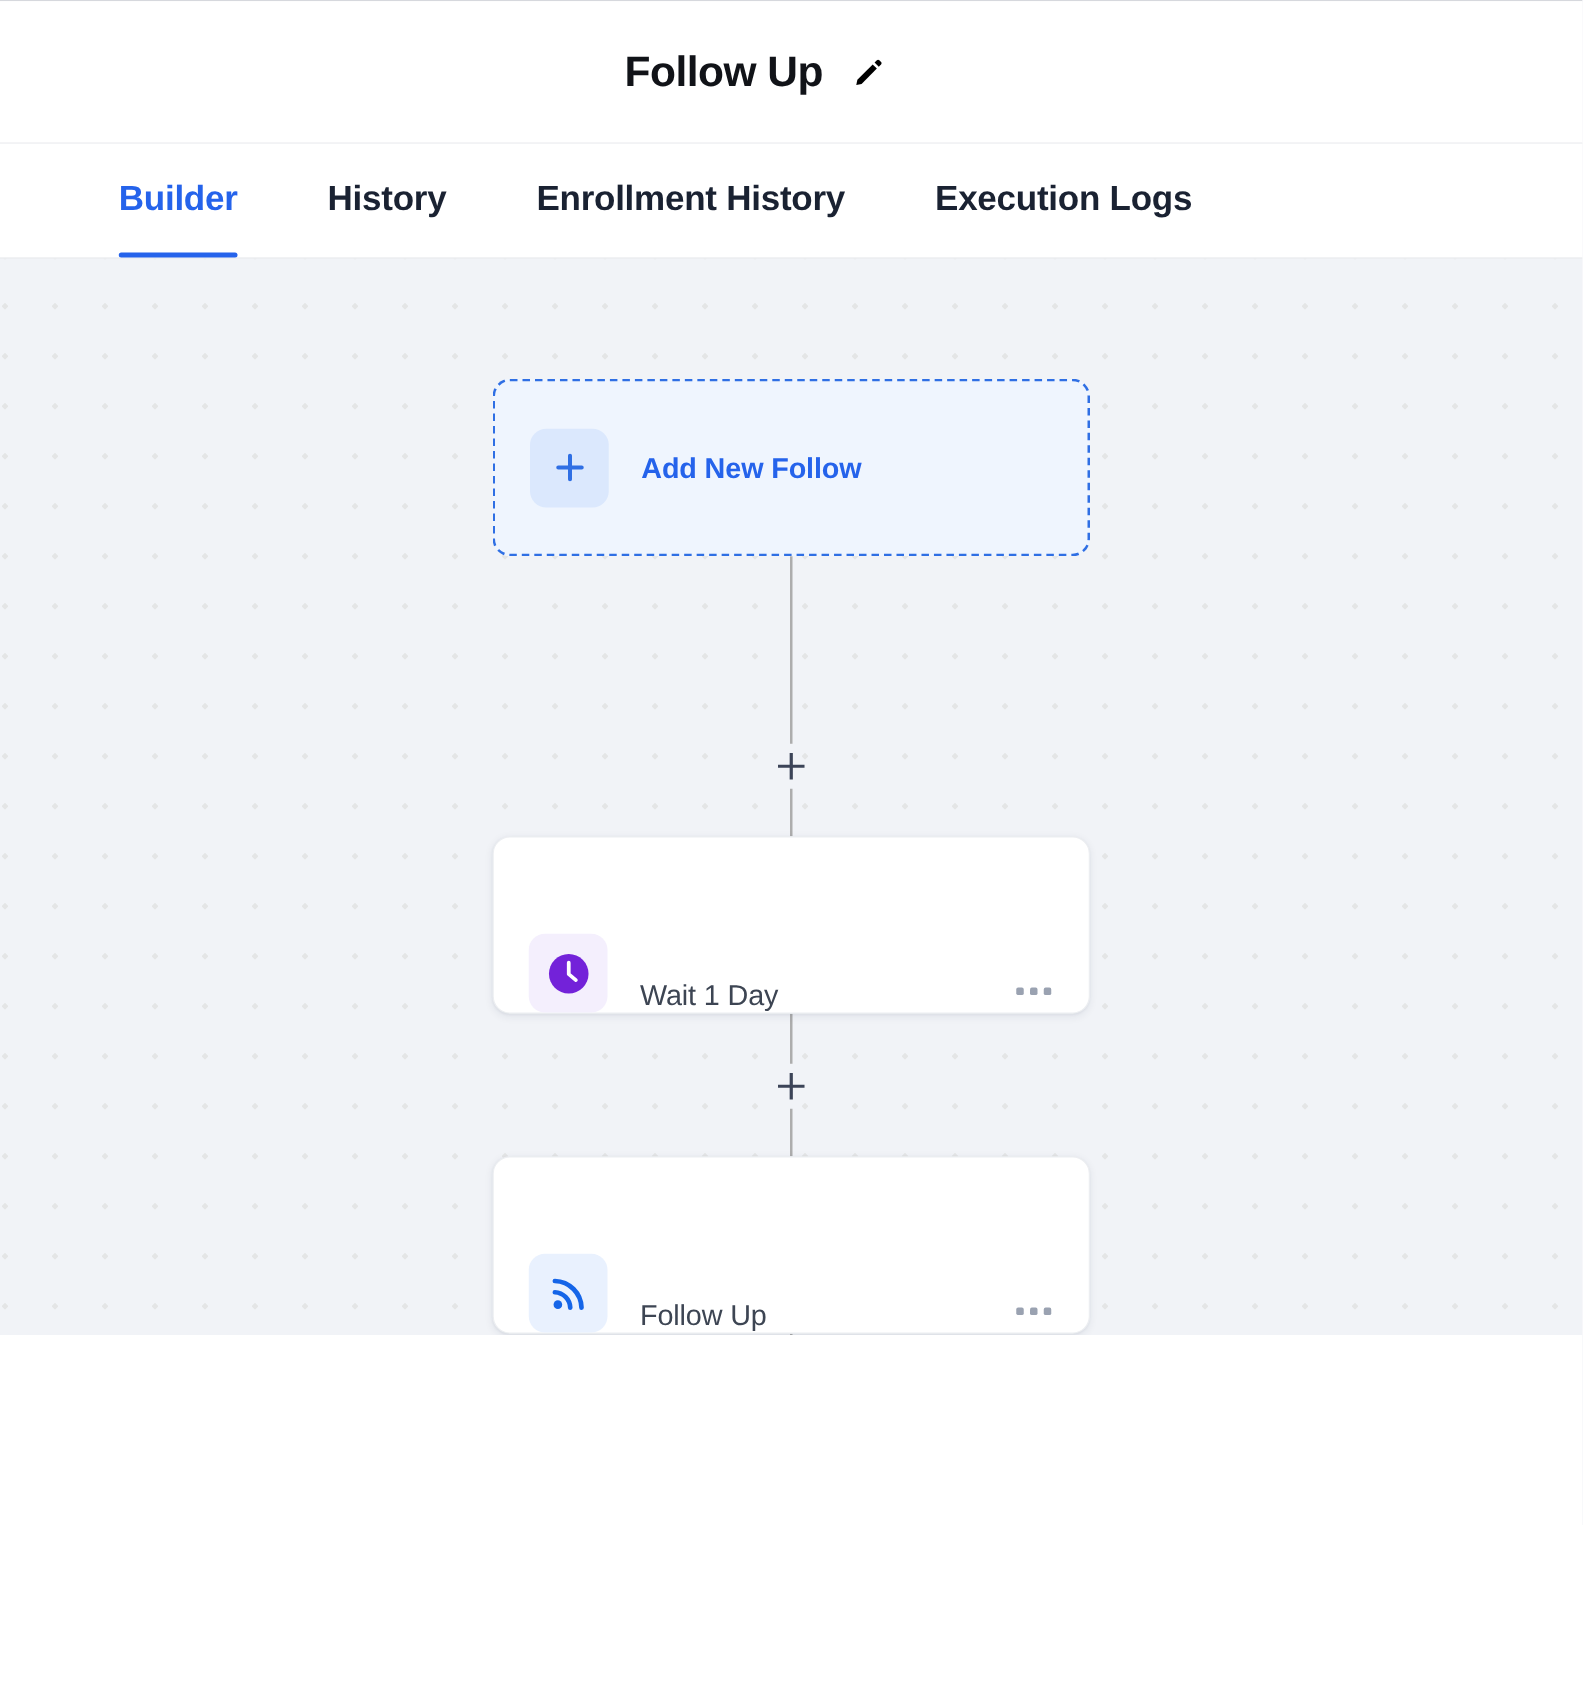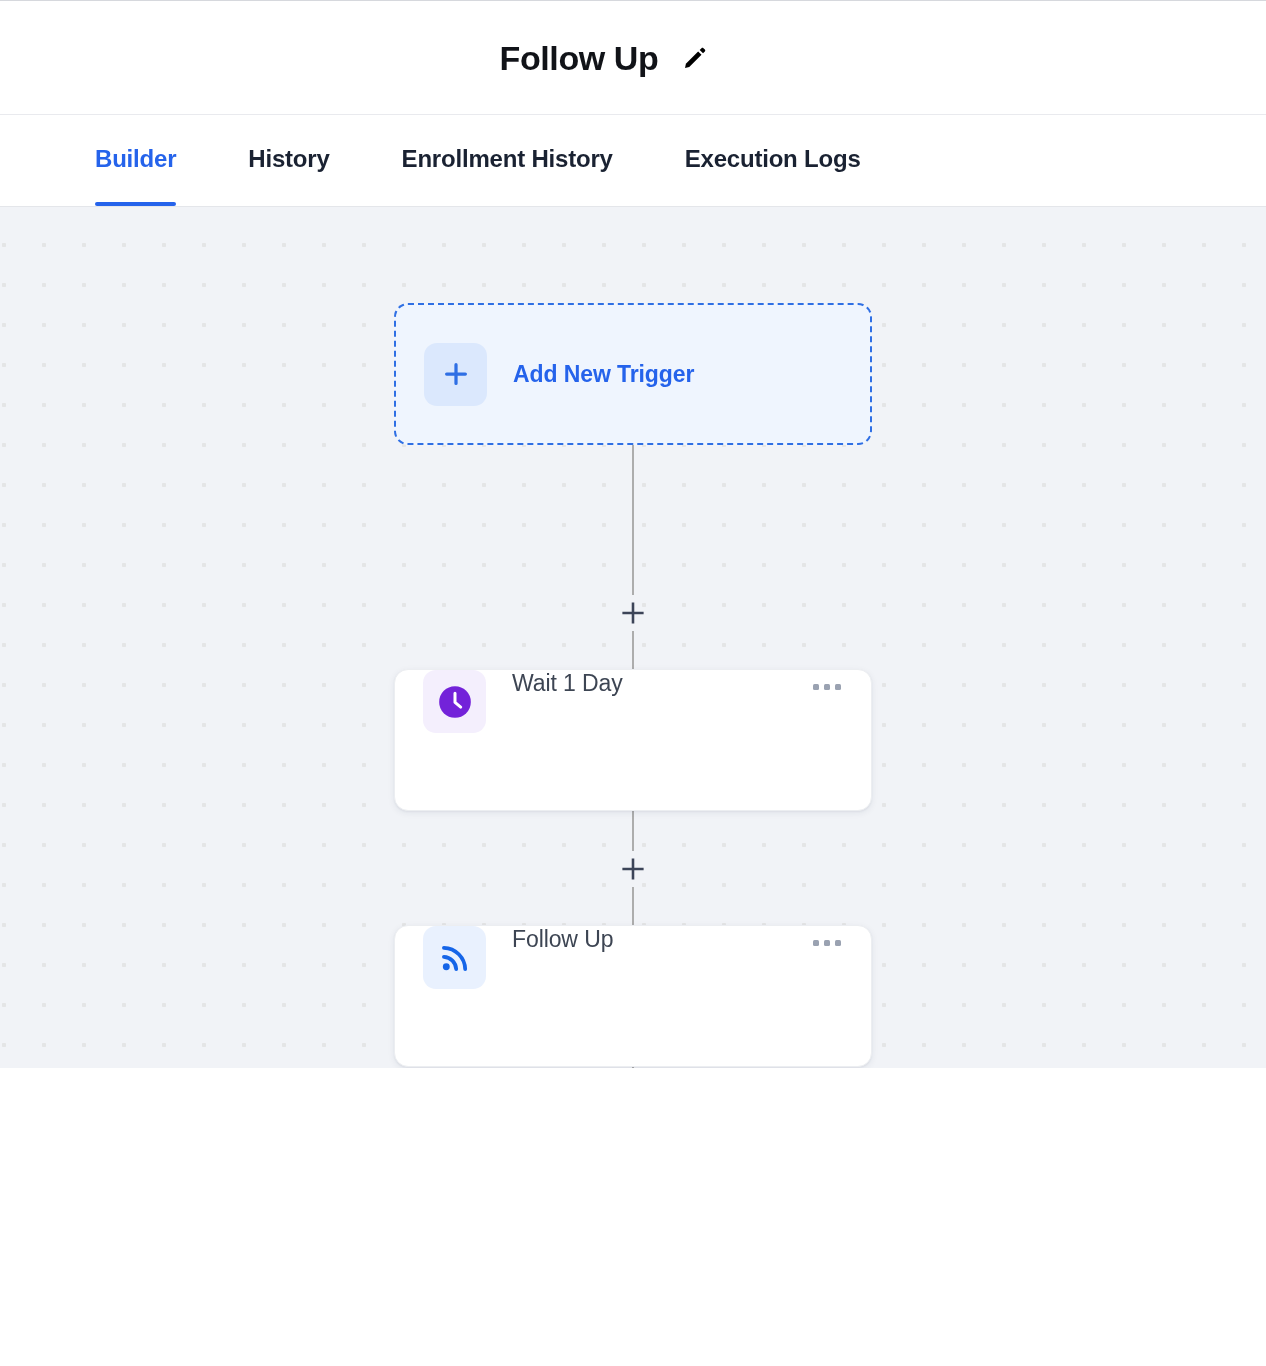--- a/index.html
+++ b/index.html
@@ -72,21 +72,21 @@
     border-bottom: 1px solid #e4e6ea;
     display: flex;
     align-items: stretch;
     padding-left: 95px;
   }
 
   .tab {
     position: relative;
     display: flex;
     align-items: center;
-    font-size: 24px;
+    font-size: 28px;
     font-weight: 600;
     color: #1a2232;
     cursor: pointer;
     background: none;
     border: none;
     padding: 0;
     margin-right: 72px;
     letter-spacing: -0.2px;
     font-family: inherit;
     padding-bottom: 4px;
@@ -182,21 +182,21 @@
 
   
   .node-card {
     width: 478px;
     height: 142px;
     background: #ffffff;
     border: 1px solid #eceef1;
     border-radius: 14px;
     box-shadow: 0 2px 7px rgba(24,39,75,0.07), 0 1px 2px rgba(24,39,75,0.05);
     display: flex;
-    align-items: flex-start;
+    align-items: flex-end;
     padding: 0 28px;
     cursor: pointer;
     position: relative;
     z-index: 2;
   }
 
   .node-icon-box {
     width: 63px;
     height: 63px;
     border-radius: 13px;
@@ -277,21 +277,21 @@
 
   <div class="canvas">
     <div class="flow">
 
       <div class="trigger-card">
         <span class="trigger-icon-box">
           <svg width="30" height="30" viewBox="0 0 24 24">
             <path d="M12 4.5 V19.5 M4.5 12 H19.5" stroke="#2f6fe4" stroke-width="2.6" stroke-linecap="round"></path>
           </svg>
         </span>
-        <span class="trigger-label">Add New Trigger</span>
+        <span class="trigger-label">Add New Follow</span>
       </div>
 
       <div class="connector" style="height:150px"></div>
 
       <div class="plus-link">
         <svg width="28" height="28" viewBox="0 0 24 24">
           <path d="M12 4 V20 M4 12 H20" stroke="#3c4458" stroke-width="2.2" stroke-linecap="square"></path>
         </svg>
       </div>
 

